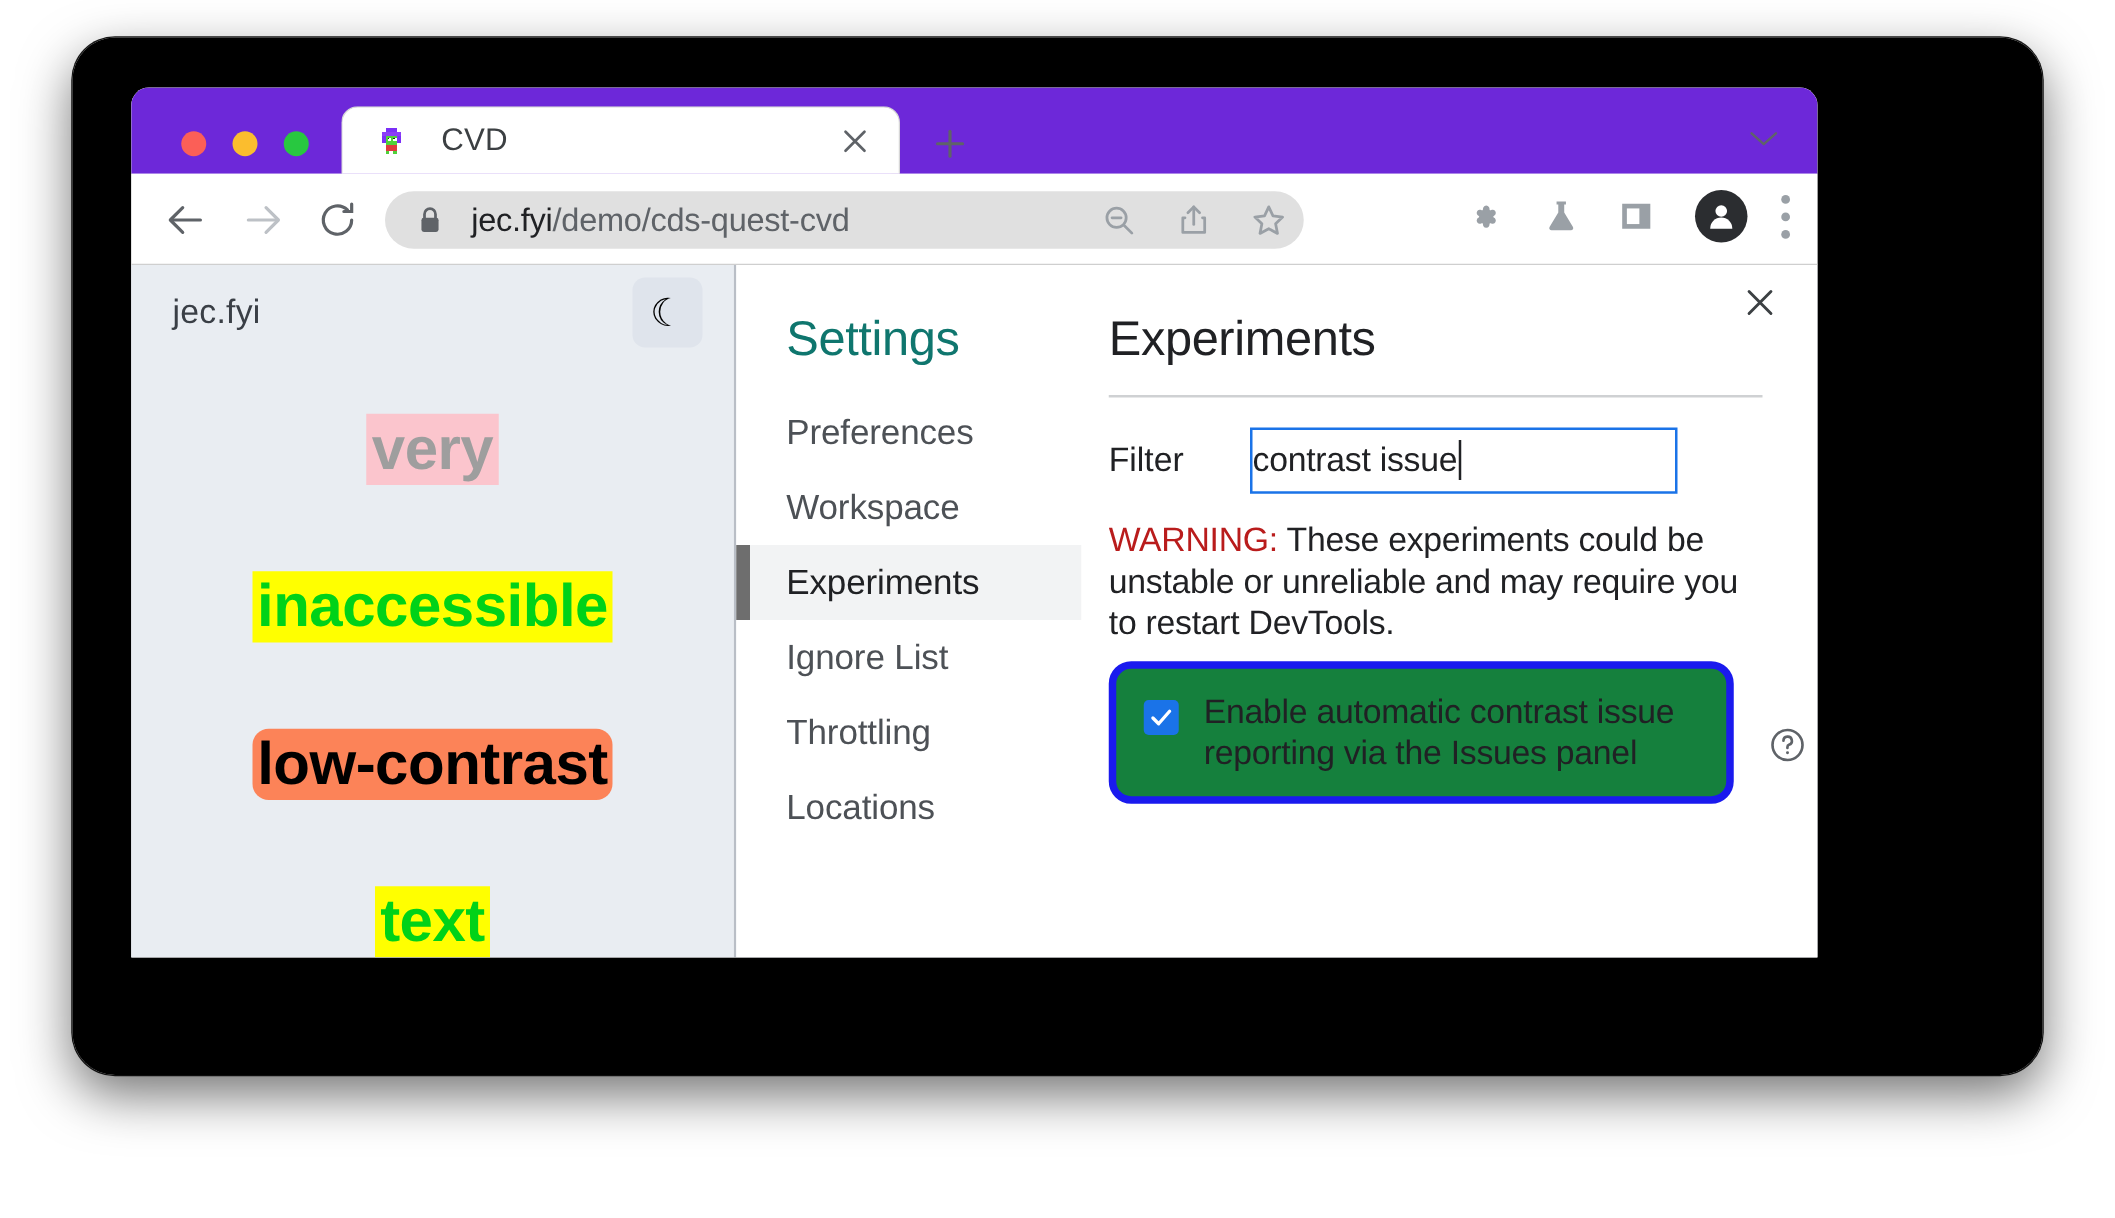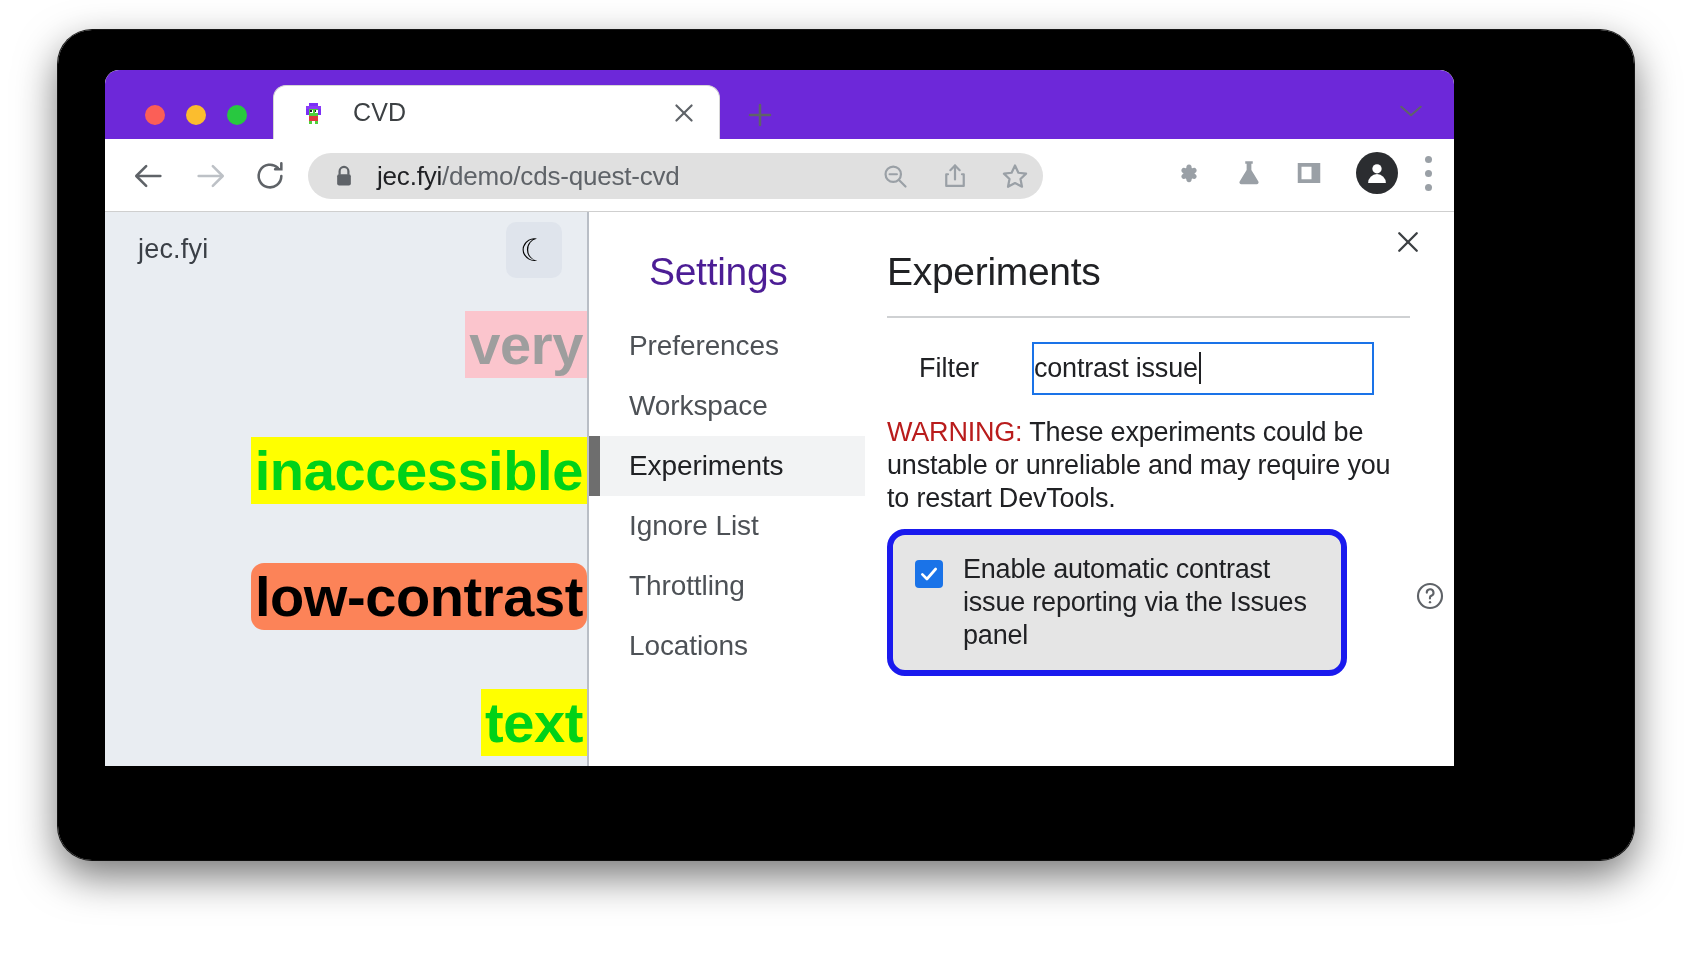--- a/index.html
+++ b/index.html
@@ -200,24 +200,25 @@
     width: 56px; height: 56px;
     border-radius: 10px;
     background: #dfe4ec;
     display: flex; align-items: center; justify-content: center;
   }
   .moon { font-size: 31px; color: #000000; line-height: 1; }
 
   .word {
     position: absolute;
     left: 0; right: 0;
-    text-align: right;
-    font-size: 56px;
+    text-align: center;
+    font-size: 48px;
     font-weight: 700;
     letter-spacing: -0.4px;
+    margin-top: 20px;
   }
   .word span { padding: 2px 4px; }
   .w1 { top: 100px; }
   .w2 { top: 226px; }
   .w3 { top: 352px; }
   .w4 { top: 478px; }
 
   
   .dt-divider {
     width: 2px;
@@ -242,22 +243,22 @@
     left: 0; top: 0; right: 0; bottom: 0;
     display: flex;
   }
   .dt-sidebar {
     width: 276px;
     flex: none;
     padding-top: 38px;
   }
   .dt-heading {
     font-size: 39px;
-    color: #4c1d95;
-    padding-left: 60px;
+    color: #0f766e;
+    padding-left: 40px;
     margin-bottom: 22px;
     letter-spacing: -0.3px;
   }
   .dt-nav-item {
     position: relative;
     height: 60px;
     display: flex; align-items: center;
     padding-left: 40px;
     font-size: 28px;
     color: #4d5156;
@@ -291,21 +292,20 @@
     background: #cfd1d3;
   }
   .filter-row {
     margin-top: 24px;
     display: flex; align-items: center;
   }
   .filter-label {
     font-size: 27px;
     color: #202124;
     margin-right: 20px;
-    margin-left: 32px;
   }
   .filter-input {
     width: 342px; height: 53px;
     border: 2.2px solid #1a73e8;
     background: #ffffff;
     display: flex; align-items: center;
     margin-left: 33px;
   }
   .filter-value {
     font-size: 27px;
@@ -324,24 +324,24 @@
     line-height: 33px;
     color: #202124;
     max-width: 540px;
     letter-spacing: -0.2px;
   }
   .warn .lead { color: #b91c1c; }
 
   .highlight-box {
     position: relative;
     margin-top: 14px;
-    width: 460px;
+    width: 500px;
     border: 6px solid #1a1aee;
     border-radius: 18px;
-    background: #e5e5e5;
+    background: #15803d;
     padding: 18px 14px 18px 22px;
   }
   .cb-row { display: flex; align-items: flex-start; }
   .checkbox {
     margin-top: 7px;
     width: 28px; height: 28px;
     border-radius: 4px;
     background: #1a73e8;
     flex: none;
     display: flex; align-items: center; justify-content: center;

